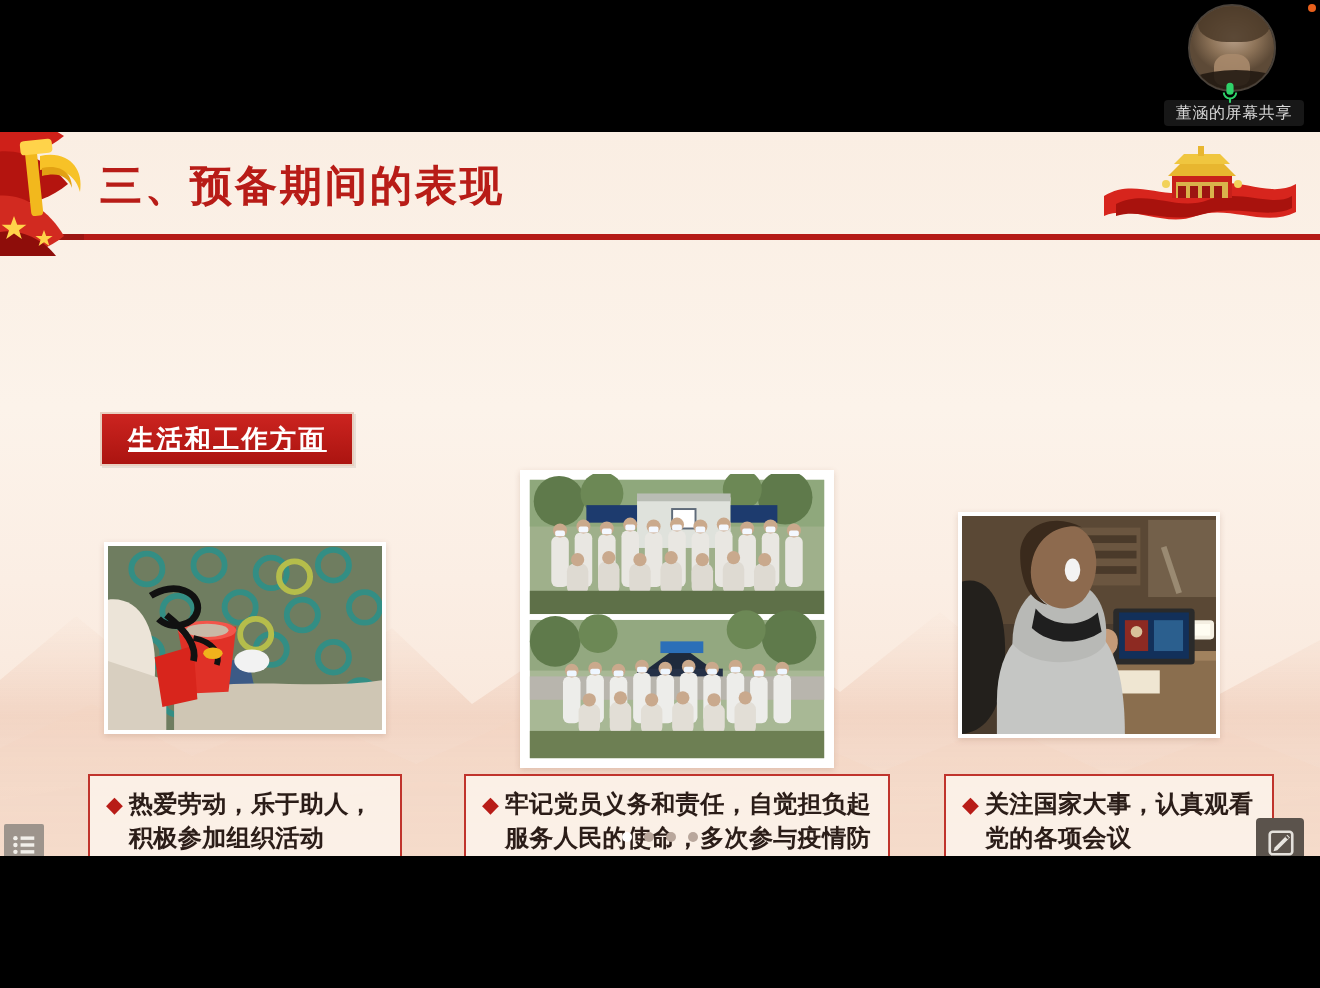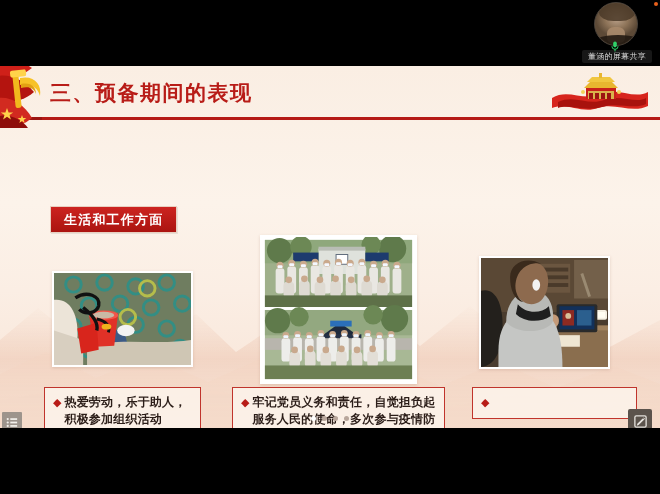--- a/index.html
+++ b/index.html
@@ -181,20 +181,21 @@
     display: flex;
     align-items: center;
     background: linear-gradient(180deg,#cc2420 0%, #ab1410 100%);
     border: 1px solid #e8cfc0;
     color: #ffffff;
     font-size: 13px;
     font-weight: bold;
     letter-spacing: 1.2px;
     white-space: nowrap;
     box-shadow: 1px 1px 0 rgba(0,0,0,.08);
+    text-decoration: underline;
   }
 
   
   .photo {
     position: absolute;
     background: #cfcfcf;
     overflow: hidden;
     border: 2px solid #ffffff;
     box-shadow: 0 1px 3px rgba(120,70,50,.18);
   }
@@ -629,20 +630,21 @@
       <span class="ctext">热爱劳动，乐于助人，积极参加组织活动</span>
     </div>
 
     <div class="caption" id="caption-2">
       <span class="diamond">◆</span>
       <span class="ctext">牢记党员义务和责任，自觉担负起服务人民的使命，多次参与疫情防控工作</span>
     </div>
 
     <div class="caption" id="caption-3">
       <span class="diamond">◆</span>
+      <span class="ctext">关注国家大事，认真观看党的各项会议</span>
     </div>
   </div>
 
   <div class="thumb-toggle">
     <svg viewBox="0 0 14 12" width="12" height="11">
       <circle cx="2" cy="2" r="1.3" fill="#f2efea"></circle>
       <circle cx="2" cy="6" r="1.3" fill="#f2efea"></circle>
       <circle cx="2" cy="10" r="1.3" fill="#f2efea"></circle>
       <rect x="5" y="1" width="8" height="2" fill="#f2efea"></rect>
       <rect x="5" y="5" width="8" height="2" fill="#f2efea"></rect>

